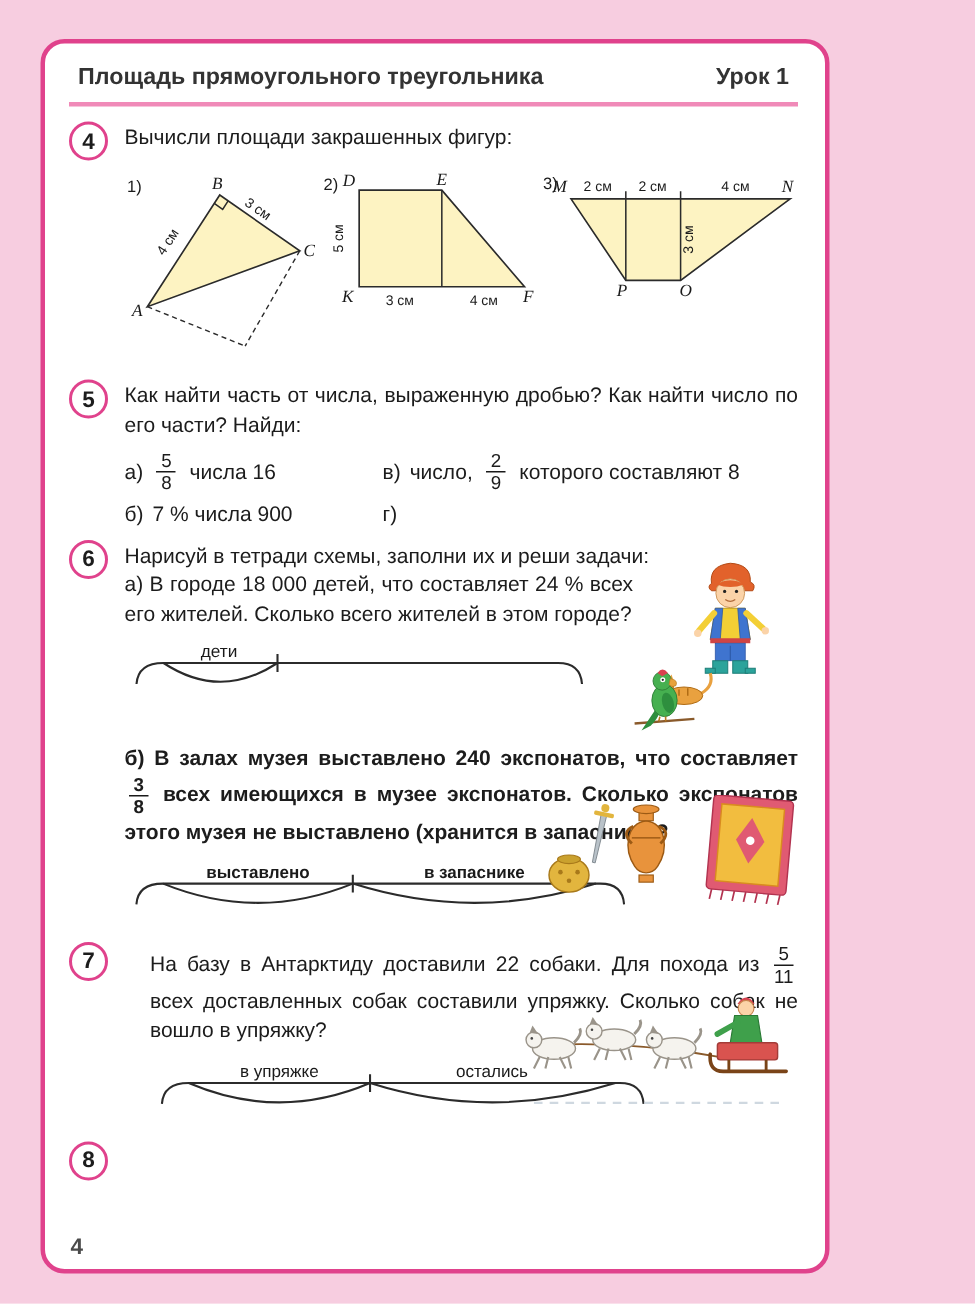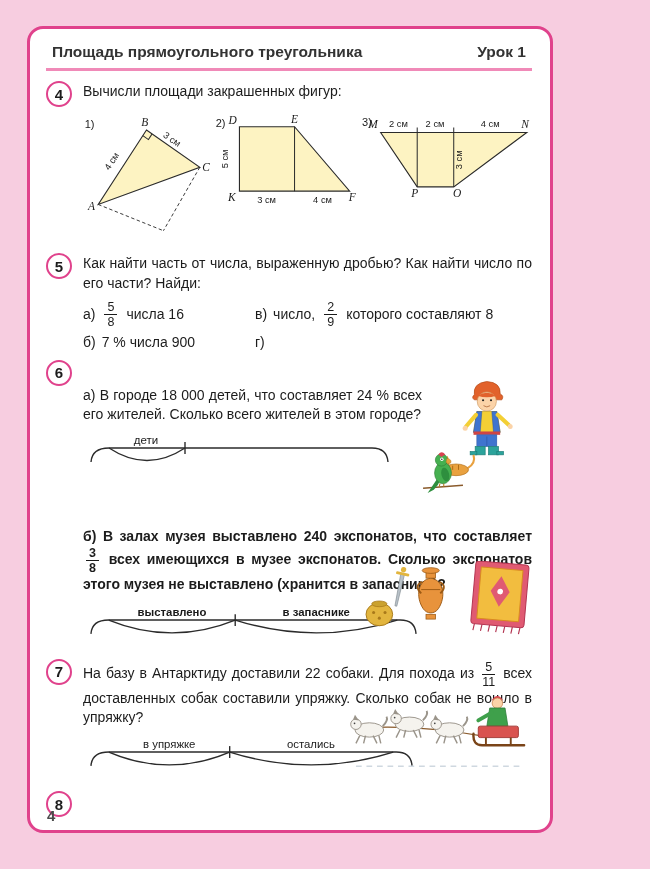--- a/index.html
+++ b/index.html
@@ -4,21 +4,21 @@
 <style>
   * { box-sizing: border-box; margin: 0; padding: 0; }
   html,body { width:650px; }
   body {
     font-family: "Liberation Sans", sans-serif;
     background: #f7cde0;
     color: #1c1c1c;
   }
   .page {
     width: 580px; height: 869px;
-    padding: 26px 27px 36px 27px;
+    padding: 26px 27px 20px 27px;
     background: #f7cde0;
   }
   .frame {
     position: relative;
     width: 100%; height: 100%;
     background: #fff;
     border: 3px solid #e0428c;
     border-radius: 16px;
     padding: 10px 18px 26px 16px;
     overflow: hidden;
@@ -52,21 +52,21 @@
   .frac {
     display: inline-flex; flex-direction: column; align-items: center;
     vertical-align: middle; line-height: 1.12; font-size: 12.5px; margin: 0 3px;
   }
   .frac .fn { border-bottom: 1.3px solid #1a1a1a; padding: 0 3px; }
   .t5grid {
     display: grid; grid-template-columns: 172px 1fr;
     row-gap: 5px; margin-top: 7px; font-size: 14px;
   }
   .t5item { display: flex; align-items: center; gap: 6px; }
-  .sect { margin-top: 25px; position: relative; }
+  .sect { margin-top: 0; position: relative; }
   .diag { margin: 6px 0 0 2px; }
   .absr { position: absolute; }
   .expr { font-size: 14.5px; margin-top: 8px; white-space: nowrap; }
   .pagenum { position: absolute; left: 17px; bottom: 6px; font-size: 15px; font-weight: 700; color: #4a4a4a; }
 </style>
 </head>
 <body>
 
 <div class="page">
   <div class="frame">
@@ -156,20 +156,21 @@
           <div class="t5item">
             <span>г)</span>
           </div>
         </div>
       </div>
     </div>
 
     <div class="task">
       <div class="tnum">6</div>
       <div class="tbody">
+        <div class="ttext">Нарисуй в тетради схемы, заполни их и реши задачи:</div>
 
         <div class="sect" style="min-height:116px; padding-right:110px;">
           <div class="ttext">а) В городе 18 000 детей, что составляет 24 % всех его жителей. Сколько всего жителей в этом городе?</div>
           <svg class="diag" width="306" height="46" viewBox="0 0 306 46">
             <path class="seg" d="M 6,31 Q 7,17 24,17 L 287,17 Q 302,17 303,31"></path>
             <line class="seg" x1="100" y1="11" x2="100" y2="23"></line>
             <path class="seg" d="M 24,17 Q 62,42 100,17"></path>
             <text class="diaglab" x="61" y="13" text-anchor="middle">дети</text>
           </svg>
 
@@ -264,21 +265,21 @@
               <circle cx="22" cy="16" r="1.6" fill="#a8791a"></circle>
               <circle cx="16" cy="22" r="1.6" fill="#a8791a"></circle>
             </g>
           </svg>
         </div>
       </div>
     </div>
 
     <div class="task">
       <div class="tnum">7</div>
-      <div class="tbody sect" style="margin-top:0; min-height:110px;">
+      <div class="tbody sect" style="margin-top:0; min-height:110px;margin-left:17px;">
         <div class="ttext">
           <span>На базу в Антарктиду доставили 22 собаки. Для похода из</span>
           <span class="frac">
               <span class="fn">5</span>
               <span>11</span>
             </span>
           <span>всех доставленных собак составили упряжку. Сколько собак не вошло в упряжку?</span>
         </div>
         <svg class="diag" width="332" height="48" viewBox="0 0 335 48">
           <path class="seg" d="M 6,33 Q 7,19 24,19 L 314,19 Q 329,19 330,33"></path>

